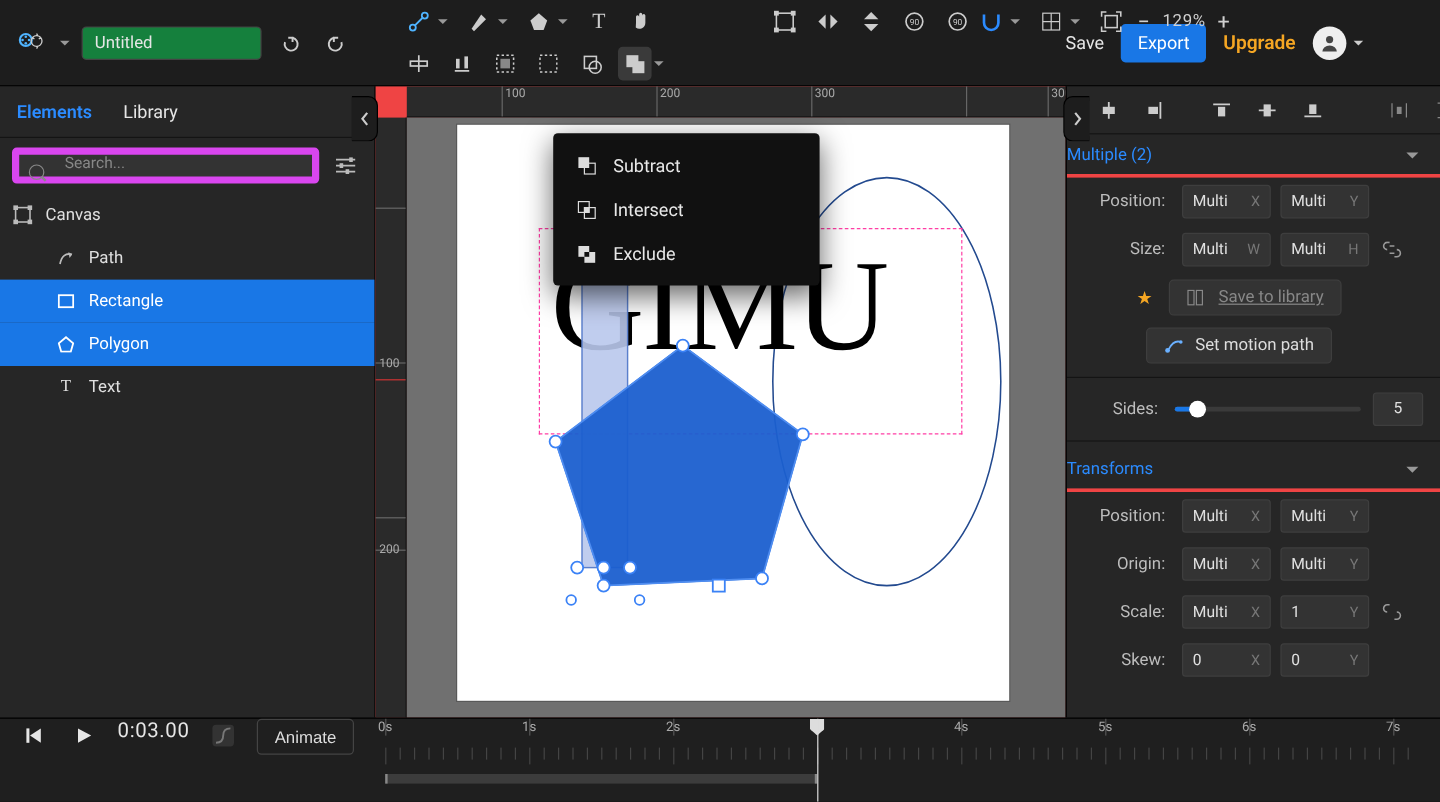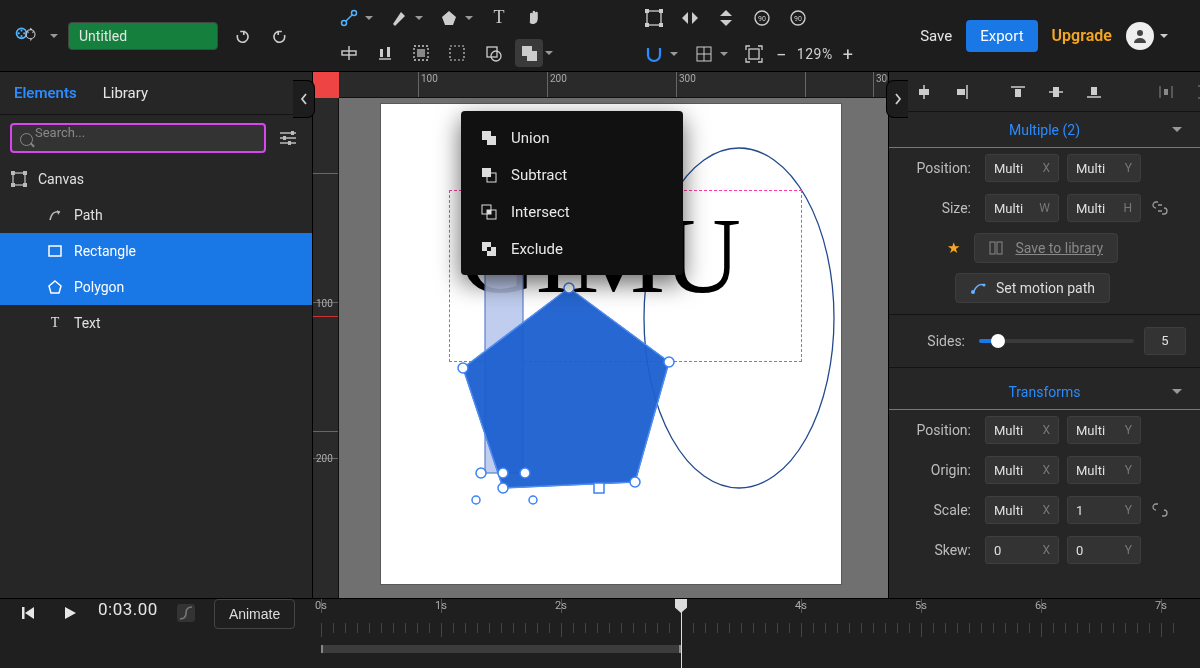--- a/index.html
+++ b/index.html
@@ -12,39 +12,39 @@
   .filename { width: 150px; height: 28px; background: #15803d; border: 1px solid #444; border-radius: 4px; padding: 0 10px; font-size: 14px; line-height: 26px; color: #e6e6e6; }
   .tb-btn { width: 28px; height: 28px; display: flex; align-items: center; justify-content: center; border-radius: 4px; cursor: pointer; color:#d9d9d9; }
 
   .tb-mid { flex: 1; height: 100%; display: flex; flex-direction: column; }
   .toolrow { height: 36px; display: flex; align-items: center; gap: 8px; padding-left: 22px; }
   .toolbtn { width: 28px; height: 28px; display:flex; align-items:center; justify-content:center; border-radius:4px; cursor:pointer; color:#c9c9c9; position:relative;}
   .toolbtn.with-chev::after { content:""; position:absolute; right:-10px; top:12px; border:4px solid transparent; border-top-color:#999;}
   .toolbtn.sel { background:#3a3a3a; }
   .chev-space { margin-right: 14px; }
 
-  .tb-midright { position:absolute; top:0; left:640px; height:72px; display:flex; flex-direction:column; }
+  .tb-midright { position:absolute; top:0; left:640px; height:72px; display:flex; flex-direction:row; }
   .tb-midright .toolrow { padding-left:0; }
   .zoom { color:#d0d0d0; font-size:14px; letter-spacing:0.5px; display:flex; align-items:center; gap:10px;}
 
-  .tb-right { width: 312px; height:100%; display:flex; align-items:center; justify-content:center; padding-right:14px; gap:14px; }
+  .tb-right { width: 312px; height:100%; display:flex; align-items:center; justify-content:flex-start; padding-right:14px; gap:14px; }
   .txtbtn { font-size:15px; cursor:pointer; color:#e6e6e6; }
   .btn-primary { background:#1977e6; color:#fff; padding:7px 14px; border-radius:4px; font-size:15px; cursor:pointer; }
   .btn-upgrade { color:#f5a623; font-size:16px; font-weight:600; cursor:pointer; }
   .avatar { width:28px; height:28px; border-radius:50%; background:#eee; display:flex; align-items:center; justify-content:center; color:#333; position:relative;}
   .avatar::after{ content:""; position:absolute; right:-14px; top:12px; border:4px solid transparent; border-top-color:#ccc;}
 
   
   .leftpanel { position:absolute; top:72px; left:0; bottom:70px; width:313px; background:#262626; border-right:1px solid #000;}
   .tabs { height:43px; display:flex; align-items:center; padding-left:14px; gap:26px; border-bottom:1px solid #141414; position:relative;}
   .tab { font-size:15px; cursor:pointer; color:#e6e6e6; }
   .tab.active { color:#2b8bff; font-weight:600;}
   .collapse-l { position:absolute; top:80px; left:293px; width:22px; height:38px; background:#1d1d1d; border:1px solid #000; border-left:none; border-radius:0 8px 8px 0; display:flex; align-items:center; justify-content:center; cursor:pointer; z-index:5;}
   .searchrow { height:46px; display:flex; align-items:center; padding:0 10px; gap:8px;}
-  .search { flex:1; height:30px; background:#333; border:2px solid #d946ef; border-radius:4px; padding:0 10px 0 23px; color:#999; position:relative;}
+  .search { flex:1; height:30px; background:#333; border:6px solid #d946ef; border-radius:4px; padding:0 10px 0 38px; color:#999; position:relative;}
   .search::before{ content:""; position:absolute; left:8px; top:8px; width:11px; height:11px; border:1.5px solid #888; border-radius:50%;}
   .search::after{ content:""; position:absolute; left:18px; top:19px; width:5px; height:1.5px; background:#888; transform:rotate(45deg);}
   .tree { font-size:14px; }
   .tree-row { height:36px; display:flex; align-items:center; padding-left:10px; gap:10px; cursor:pointer; color:#e0e0e0;}
   .tree-row.child { padding-left:46px; }
   .tree-row.sel { background:#1977e6; color:#fff;}
   .tree-row .ico { width:18px; display:flex; justify-content:center;}
 
   
   .canvaswrap { position:absolute; top:72px; left:313px; right:312px; bottom:70px; background:#ef4444;}
@@ -65,21 +65,21 @@
   .dropdown { position:absolute; left:122px; top:13px; width:222px; background:#111; border-radius:4px; box-shadow:0 8px 24px rgba(0,0,0,0.6); padding:8px 0; z-index:20;}
   .dd-row { height:37px; display:flex; align-items:center; gap:14px; padding:0 20px; font-size:15px; color:#e8e8e8; cursor:pointer;}
 
   .collapse-r { position:absolute; top:80px; right:292px; width:22px; height:38px; background:#1d1d1d; border:1px solid #000; border-right:none; border-radius:8px 0 0 8px; display:flex; align-items:center; justify-content:center; cursor:pointer; z-index:5;}
 
   
   .rightpanel { position:absolute; top:72px; right:0; bottom:70px; width:312px; background:#262626; border-left:1px solid #000; overflow:hidden;}
   .alignrow { height:40px; border-bottom:1px solid #141414; display:flex; align-items:center; justify-content:center; gap:16px;}
   .alignrow .grp { display:flex; gap:10px; padding:0 6px;}
   .alignrow .sep { width:1px; height:22px; background:#3a3a3a;}
-  .section-title { height:36px; display:flex; align-items:center; justify-content:center; color:#2b8bff; font-size:14px; position:relative; border-bottom:1px solid #ef4444;}
+  .section-title { height:36px; display:flex; align-items:center; justify-content:flex-start; color:#2b8bff; font-size:14px; position:relative; border-bottom:3px solid #ef4444;}
   .section-title .chev{ position:absolute; right:18px; top:15px; border:5px solid transparent; border-top-color:#999;}
   .proprow { height:40px; display:flex; align-items:center; padding:0 24px 0 0; gap:8px;}
   .proprow label{ width:88px; text-align:right; color:#bdbdbd; font-size:14px; padding-right:6px;}
   .valbox { width:74px; height:28px; background:#333; border:1px solid #3e3e3e; border-radius:3px; display:flex; align-items:center; padding:0 8px; color:#e0e0e0; position:relative; font-size:13px;}
   .valbox .ax { position:absolute; right:8px; color:#777; font-size:12px;}
   .linkbtn { width:22px; height:22px; display:flex; align-items:center; justify-content:center; color:#888; cursor:pointer;}
   .pillbtn { height:30px; background:#333; border:1px solid #3e3e3e; border-radius:4px; display:flex; align-items:center; gap:10px; padding:0 14px; color:#ddd; cursor:pointer; font-size:14px;}
   .star { color:#f5a623; font-size:15px;}
   .sliderrow { height:40px; display:flex; align-items:center; padding:0 14px 0 0; gap:10px;}
   .sliderrow label { width:80px; text-align:right; color:#bdbdbd; font-size:14px; padding-right:4px;}
@@ -396,29 +396,20 @@
 
     <svg style="position:absolute;left:120px;top:115px;overflow:visible;" width="200" height="300">
       <circle class="handle" cx="26" cy="0" r="5"></circle>
         <circle class="handle" cx="64" cy="0" r="5"></circle>
       <circle class="handle" cx="22" cy="260" r="5"></circle>
         <circle class="handle" cx="66" cy="260" r="5"></circle>
       <circle class="handle" cx="44" cy="260" r="5"></circle>
     </svg>
 
     <div class="dropdown">
-      <div class="dd-row">
-        <span>
-            <svg width="16" height="16">
-              <rect x="1" y="1" width="9" height="9" fill="#ddd"></rect>
-              <rect x="6" y="6" width="9" height="9" fill="#ddd"></rect>
-            </svg>
-          </span>
-        <span>Union</span>
-      </div>
       <div class="dd-row">
         <span>
             <svg width="16" height="16">
               <rect x="1" y="1" width="9" height="9" fill="#ddd"></rect>
               <rect x="6" y="6" width="9" height="9" fill="none" stroke="#ddd"></rect>
             </svg>
           </span>
         <span>Subtract</span>
       </div>
       <div class="dd-row">

